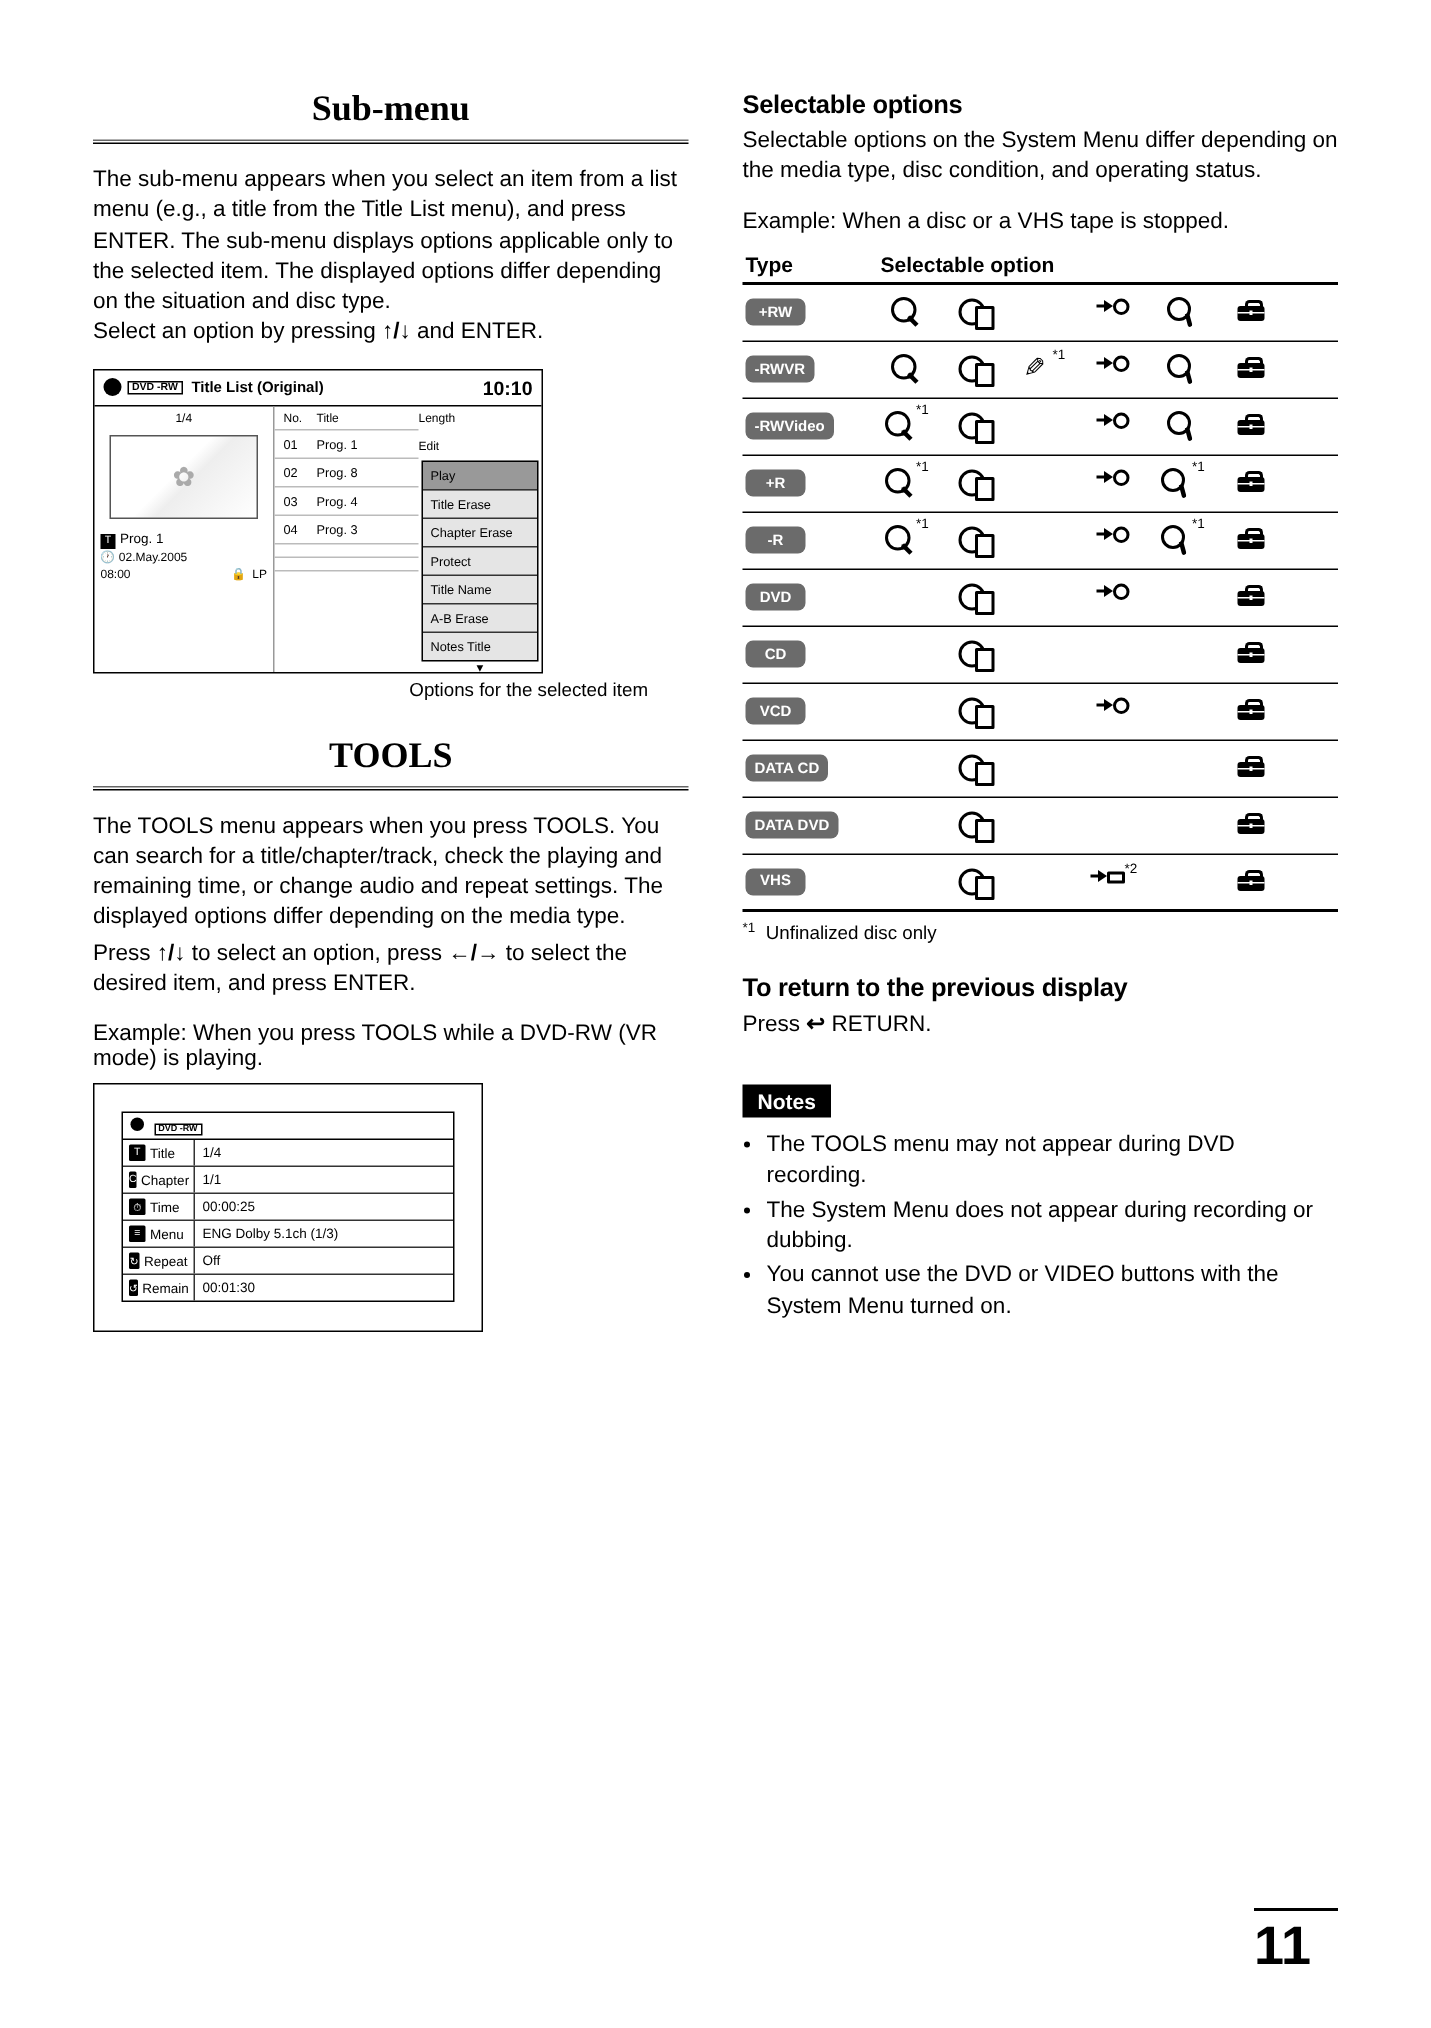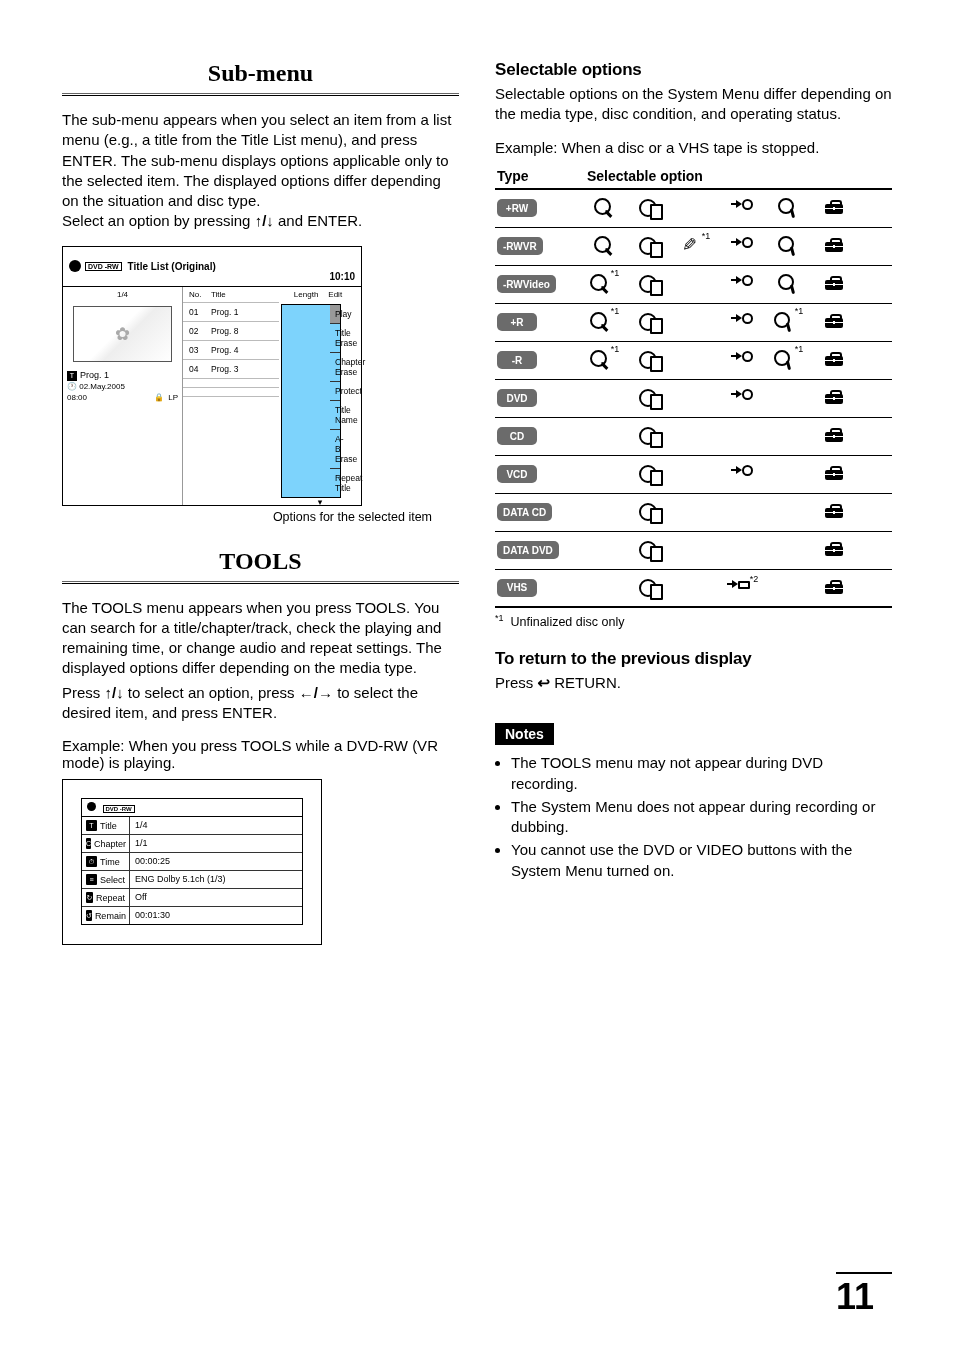--- a/index.html
+++ b/index.html
@@ -46,21 +46,21 @@
     border-bottom: 1px solid #000;
   }
   .osd-disc-icon {
     width: 12px; height: 12px; border-radius: 50%; background: #000;
     margin-right: 4px; display: inline-block;
   }
   .osd-disc-label {
     font-size: 7px; font-weight: bold; border:1px solid #000; padding:0 2px; margin-right:6px;
   }
   .osd-header-title { font-weight: bold; font-size: 10px; }
-  .osd-header-time { margin-left: auto; font-weight: bold; font-size: 10px; margin-top: 20px; }
+  .osd-header-time { margin-left: auto; font-weight: bold; font-size: 13px; }
   .osd-body { display: flex; }
   .osd-left { width: 120px; border-right: 1px solid #999; }
   .osd-page { text-align: center; font-size: 8px; padding: 3px 0; }
   .osd-thumb {
     margin: 4px 10px 6px 10px; height: 56px; border: 1px solid #555;
     display:flex; align-items:center; justify-content:center; color:#aaa;
     background: linear-gradient(135deg,#fff 0%,#fff 45%,#eee 55%,#fff 100%);
     font-size: 18px;
   }
   .osd-prog-title { font-size: 9px; padding: 2px 4px 0 4px; }
@@ -70,30 +70,29 @@
   }
   .osd-date { font-size: 8px; padding: 1px 4px; }
   .osd-length { font-size: 8px; padding: 1px 4px 6px 4px; display:flex; }
   .osd-length .lock { margin-left:auto; margin-right:4px; font-size:8px; }
   .osd-middle { flex:1; }
   .osd-col-headers { display:flex; font-size:8px; padding:3px 0 3px 6px; }
   .osd-col-headers span:first-child { width:22px; }
   .osd-row { display:flex; font-size:8.5px; padding:4px 0 4px 6px; border-top:1px solid #bbb;}
   .osd-row span:first-child { width:22px; }
   .osd-right { width: 82px; position:relative; }
-  .osd-right-headers { display:flex; font-size:8px; padding:3px 4px 3px 0; justify-content:center; gap:10px;}
+  .osd-right-headers { display:flex; font-size:8px; padding:3px 4px 3px 0; justify-content:center; gap:10px;flex-direction:column;}
   .osd-submenu {
     position: relative;
     margin-top: 2px;
     border: 1.5px solid #000;
-    background: #7dd3fc;
+    background: #e5e5e5;
     font-size: 8.5px;
-    width: 60px;
+    width: 78px;
     margin-left: 2px;
-    padding-left: 48px;
   }
   .osd-submenu-item { padding: 4px 5px; border-bottom:1px solid #333; }
   .osd-submenu-item.sel { background:#999; }
   .osd-submenu-item:last-child { border-bottom:none; }
   .osd-submenu-tail { text-align:center; font-size:9px; line-height:6px; padding-top:1px; }
   .figure-caption { font-size: 12.5px; text-align: right; width: 370px; margin-bottom: 24px;}
 
   
   .osd-tools-wrap {
     border: 1.5px solid #000;
@@ -333,21 +332,21 @@
             <span>Length</span>
             <span>Edit</span>
           </div>
           <div class="osd-submenu">
             <div class="osd-submenu-item sel">Play</div>
             <div class="osd-submenu-item">Title Erase</div>
             <div class="osd-submenu-item">Chapter Erase</div>
             <div class="osd-submenu-item">Protect</div>
             <div class="osd-submenu-item">Title Name</div>
             <div class="osd-submenu-item">A-B Erase</div>
-            <div class="osd-submenu-item">Repeat Title</div>
+            <div class="osd-submenu-item">Notes Title</div>
           </div>
           <div class="osd-submenu-tail">▾</div>
         </div>
       </div>
     </div>
     <div class="figure-caption">Options for the selected item</div>
 
     <h2 class="section-title">TOOLS</h2>
     <div class="double-rule"></div>
     <p class="body">The TOOLS menu appears when you press TOOLS. You can search for a title/chapter/track, check the playing and remaining time, or change audio and repeat settings. The displayed options differ depending on the media type.</p>
@@ -380,21 +379,21 @@
             <div class="osd-tools-row">
               <div class="osd-tools-label">
                 <span class="ic">⏱</span>
                 <span>Time</span>
               </div>
               <div class="osd-tools-val">00:00:25</div>
             </div>
             <div class="osd-tools-row">
               <div class="osd-tools-label">
                 <span class="ic">≡</span>
-                <span>Select</span>
+                <span>Menu</span>
               </div>
               <div class="osd-tools-val">ENG Dolby 5.1ch (1/3)</div>
             </div>
             <div class="osd-tools-row">
               <div class="osd-tools-label">
                 <span class="ic">↻</span>
                 <span>Repeat</span>
               </div>
               <div class="osd-tools-val">Off</div>
             </div>

